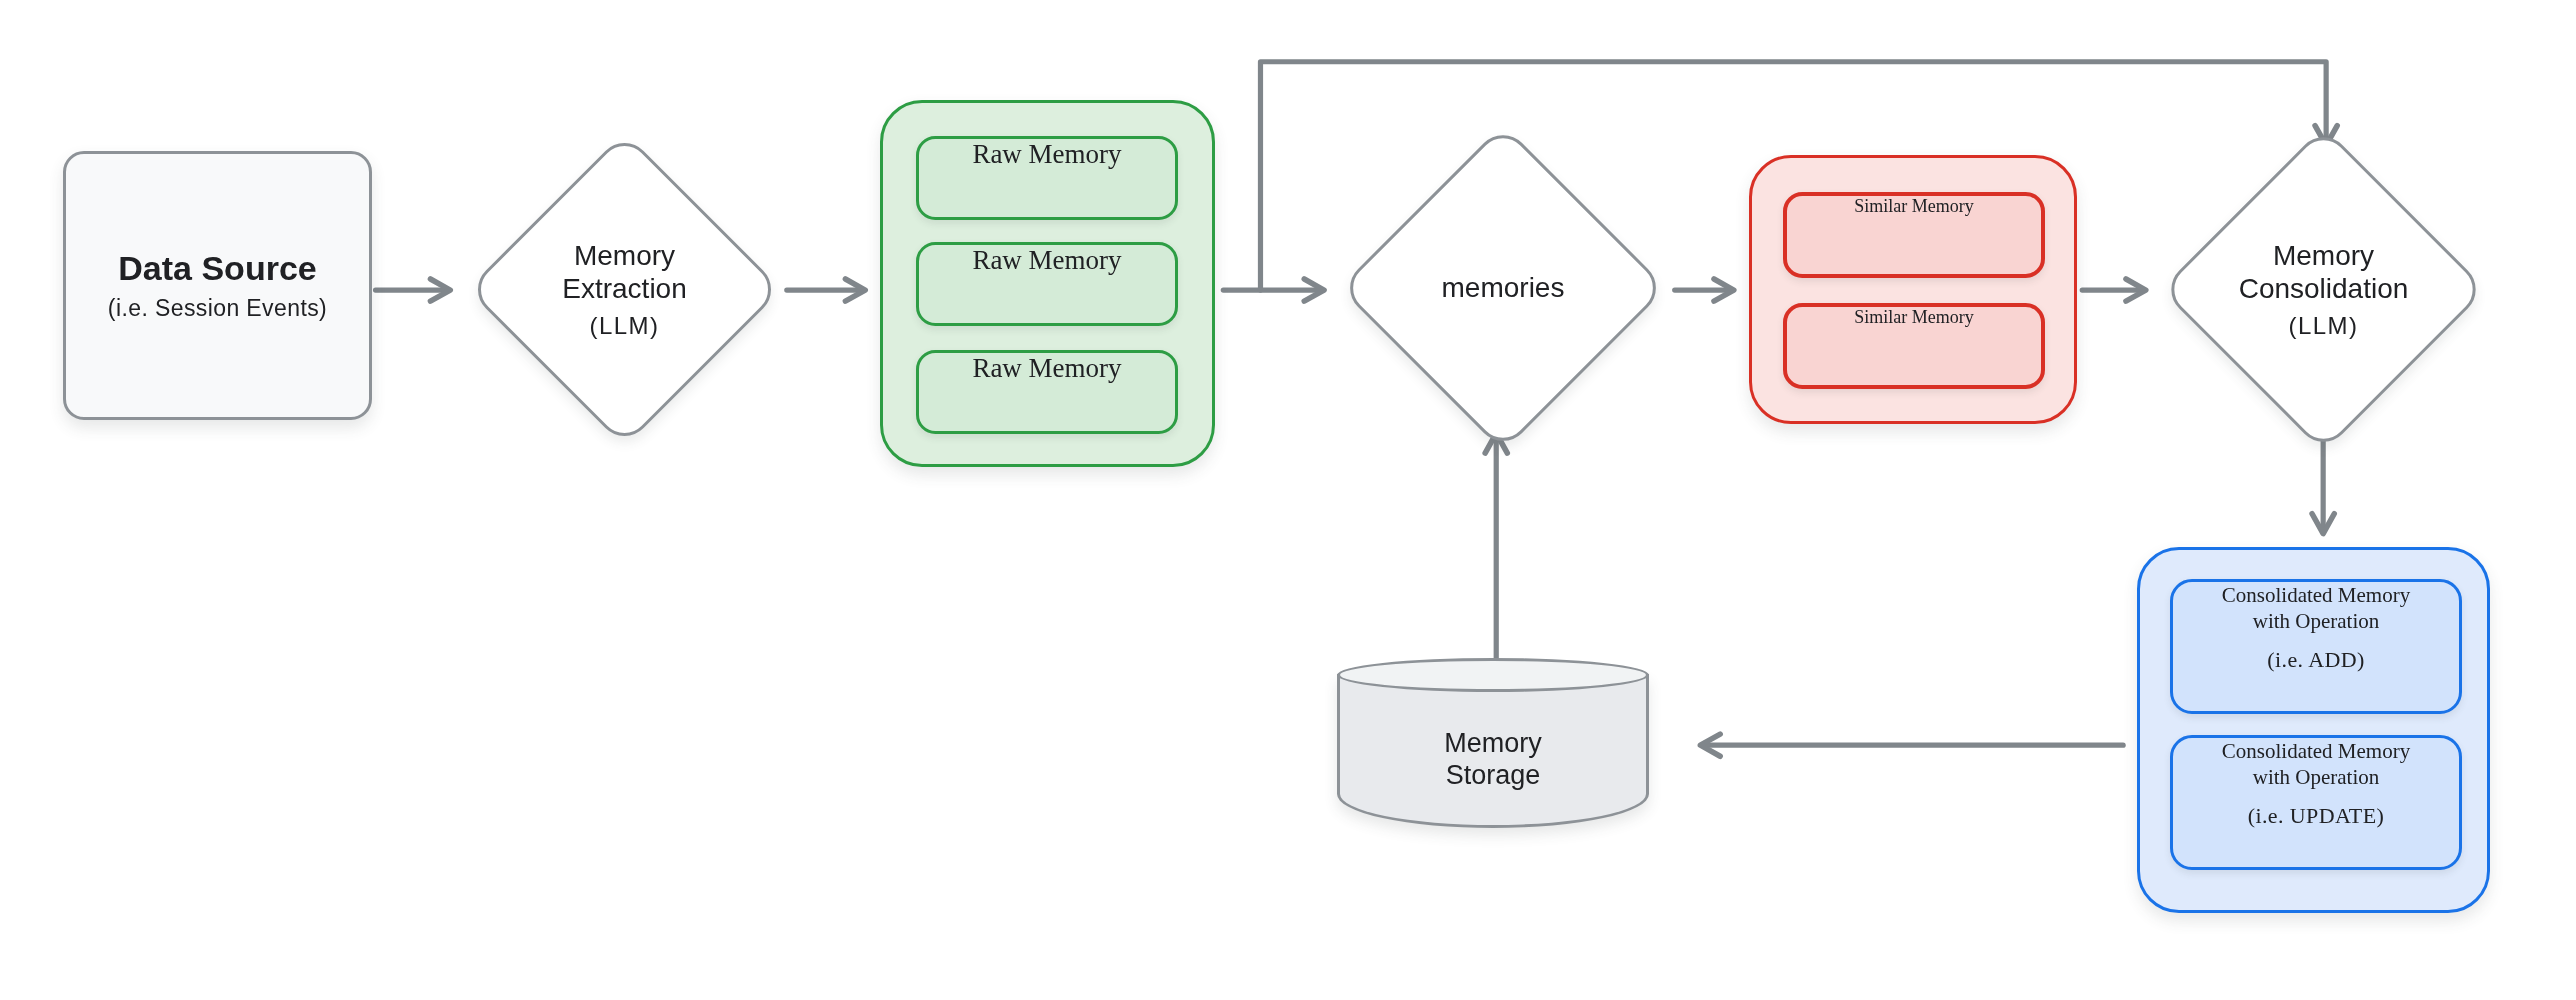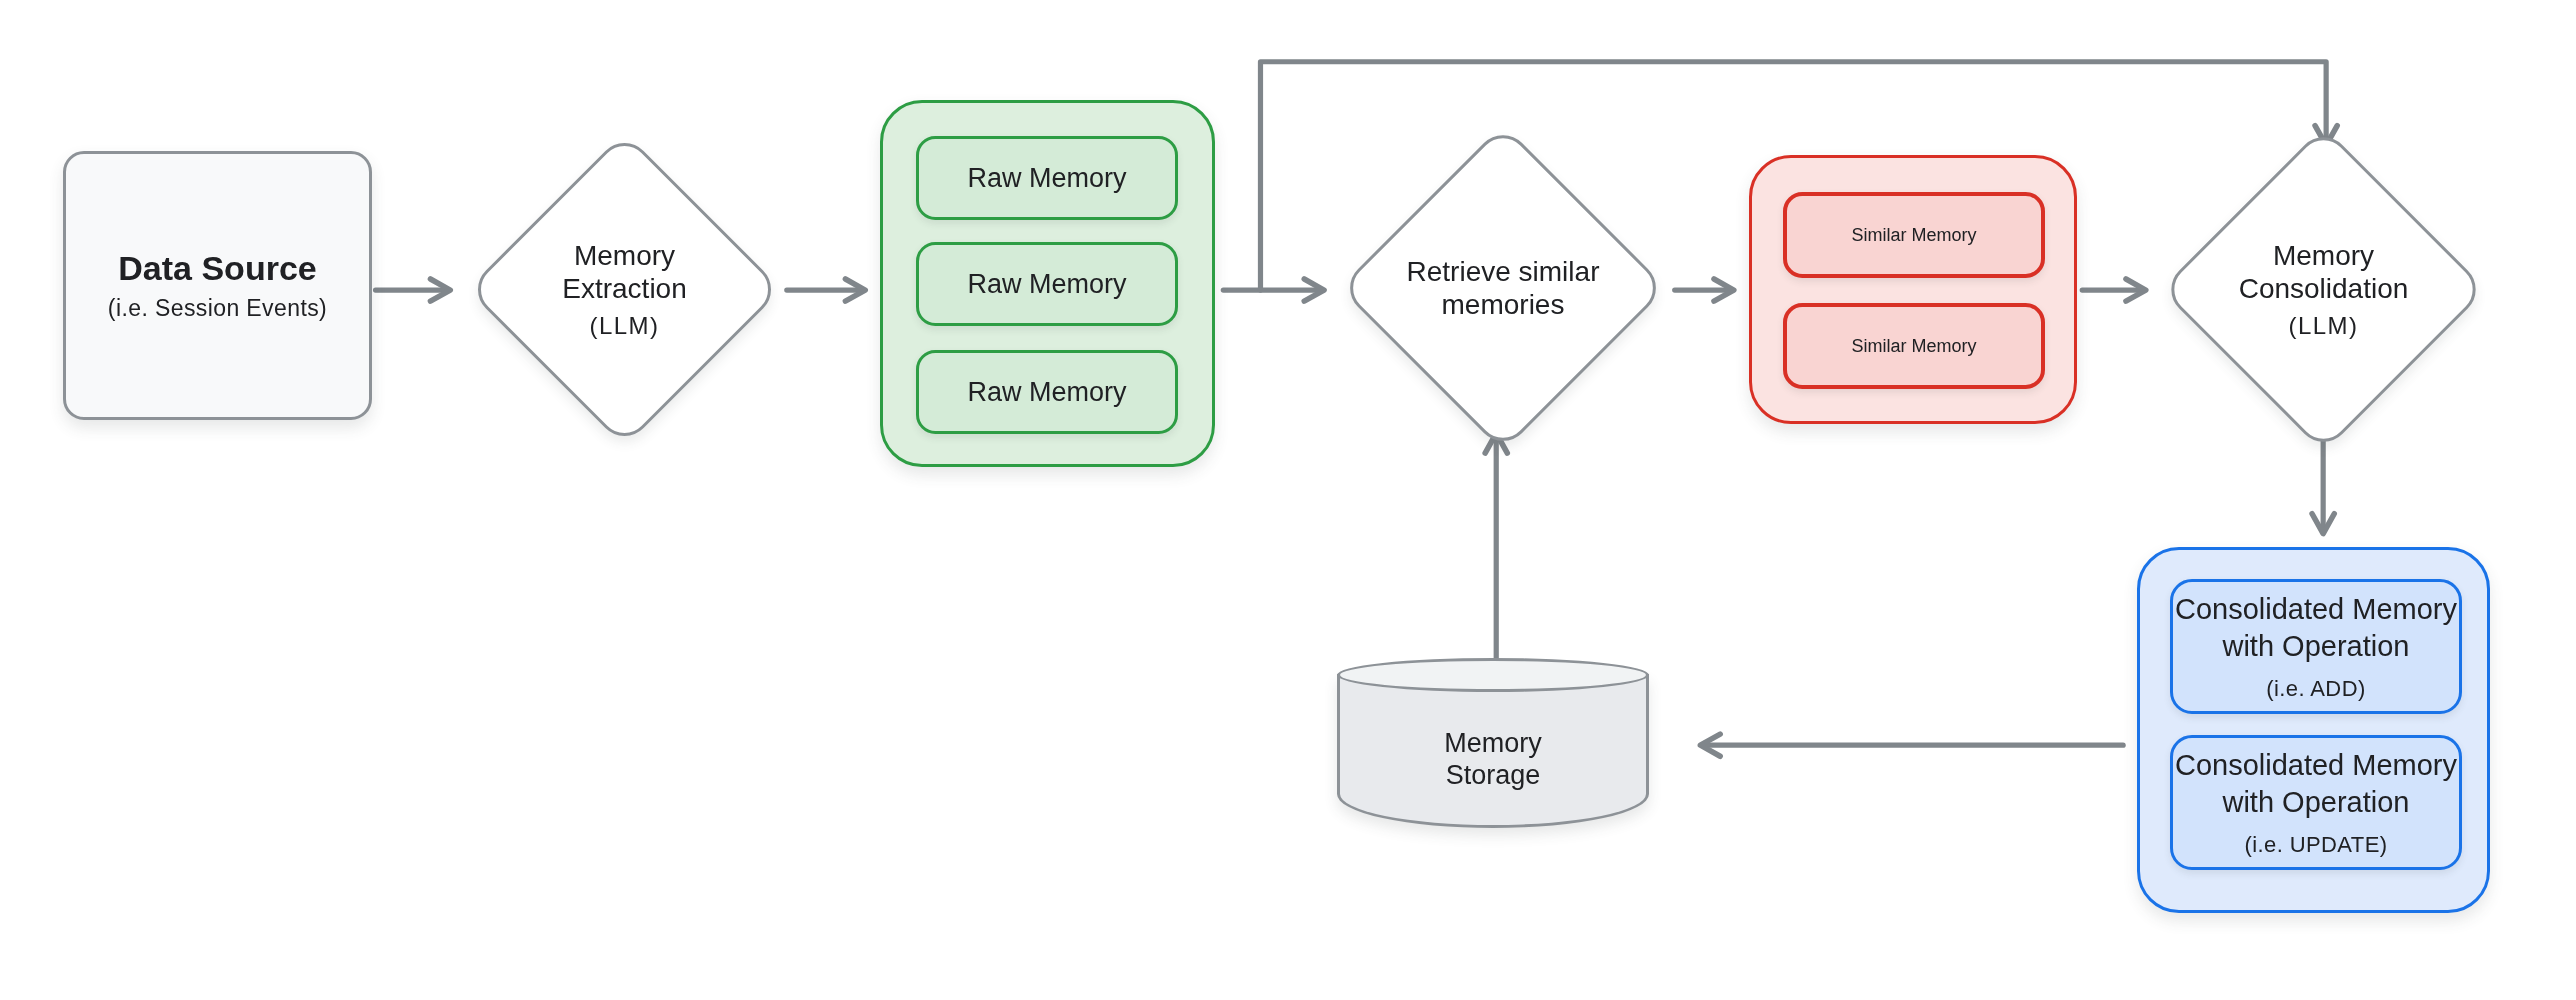--- a/index.html
+++ b/index.html
@@ -47,30 +47,30 @@
   .container-red{
     left:1749px;top:155px;width:328px;height:269px;
     background:#fbe3e1;border:3.7px solid #d93025;
   }
   .container-blue{
     left:2137px;top:547px;width:353px;height:366px;
     background:#dfeafc;border:3.7px solid #1a73e8;
   }
   .item{
     position:absolute;box-sizing:border-box;border-radius:19.3px;
-    display:flex;flex-direction:column;align-items:center;justify-content:center;
-    text-align:center;box-shadow:0 3.7px 7.4px rgba(60,64,67,.10);
+    display:flex;flex-direction:column;align-items:center;justify-content:flex-start;
+    text-align:center;box-shadow:0 3.7px 7.4px rgba(60,64,67,.10);font-family:Liberation Serif, serif;
   }
   .item-green{left:33px;width:262px;height:84px;background:#d4ebd7;border:3.7px solid #2d9d44;font-size:27px;font-weight:500;}
   .g0{top:33px;} .g1{top:139px;} .g2{top:247px;}
   .item-red{left:31px;width:262px;height:86px;background:#f9d4d2;border:4.5px solid #d93025;font-size:18px;font-weight:500;}
   .r0{top:34px;} .r1{top:145px;}
   .item-blue{left:30px;width:292px;height:135px;background:#d2e3fc;border:3.7px solid #1a73e8;border-radius:22px;}
   .b0{top:29px;} .b1{top:185px;}
-  .cm-title{font-size:29px;font-weight:500;line-height:1.25;}
+  .cm-title{font-size:21px;font-weight:500;line-height:1.25;}
   .cm-sub{font-size:22px;font-weight:400;letter-spacing:0.4px;margin-top:12px;}
 
   
   .cylinder{position:absolute;left:1337px;top:658px;width:312px;height:170px;}
   .cyl-body{
     position:absolute;left:0;right:0;top:16.4px;bottom:0;
     background:#e8eaed;border:3.7px solid #8d9297;border-top:none;
     border-radius:0 0 156px 156px / 0 0 34px 34px;box-sizing:border-box;
     display:flex;align-items:center;justify-content:center;text-align:center;
     box-shadow:0 7.4px 13.4px rgba(60,64,67,.12);
@@ -125,21 +125,20 @@
       <span>Raw Memory</span>
     </div>
     <div class="item item-green g2">
       <span>Raw Memory</span>
     </div>
   </div>
 
   <div class="diamond" style="left:1387px;top:172px;width:232px;height:232px;">
     <div class="diamond-shape"></div>
     <div class="diamond-label">
-      <div class="dline">Retrieve similar</div>
       <div class="dline">memories</div>
     </div>
   </div>
 
   <div class="container container-red shadow">
     <div class="item item-red r0">
       <span>Similar Memory</span>
     </div>
     <div class="item item-red r1">
       <span>Similar Memory</span>

